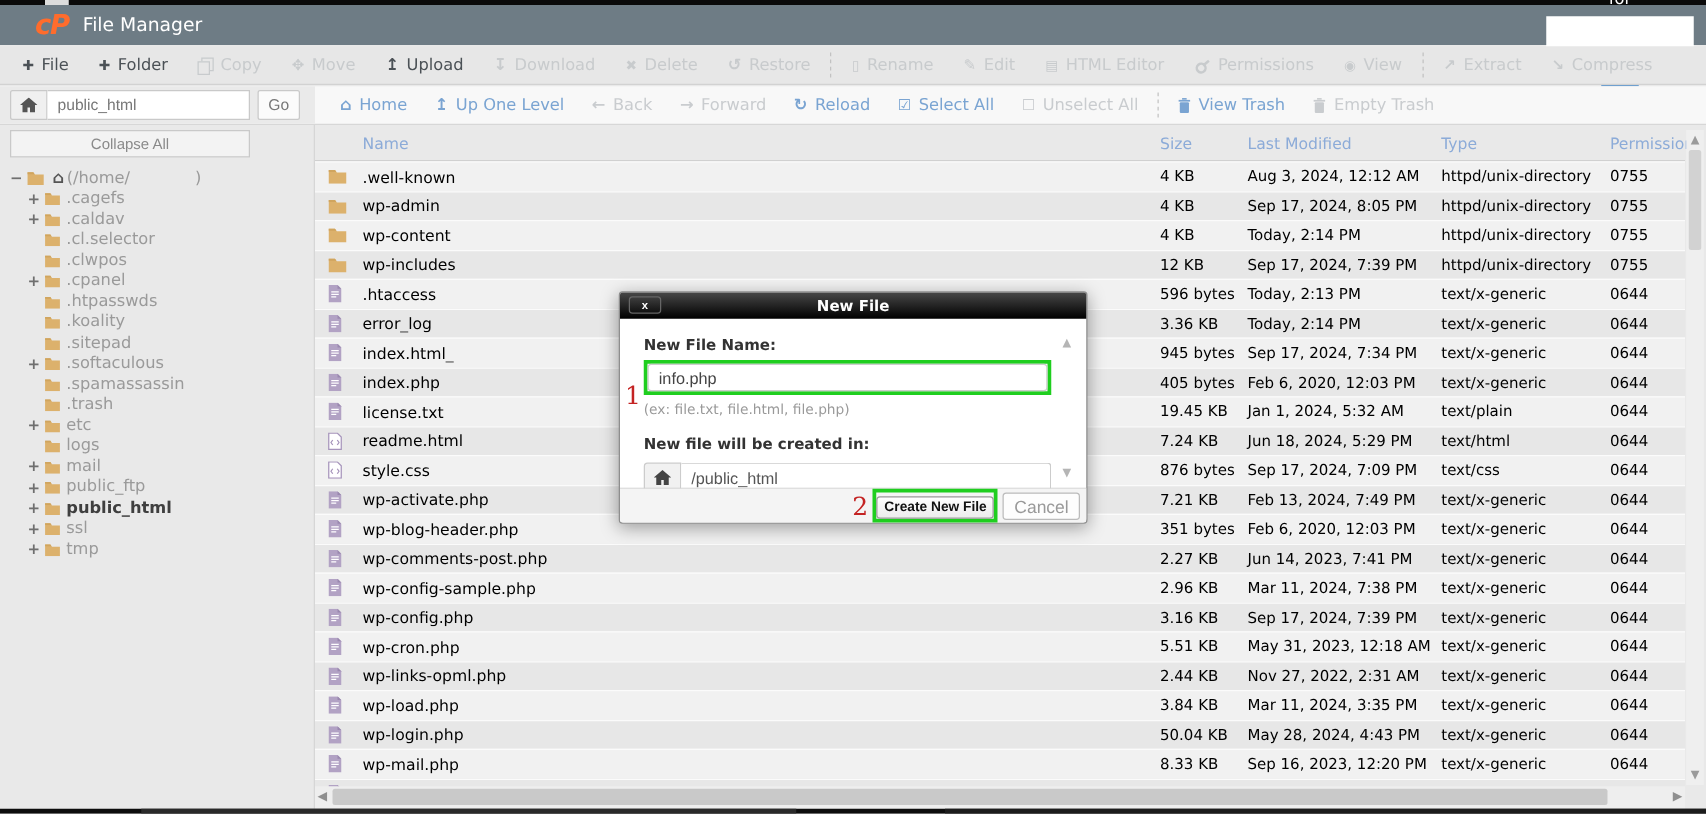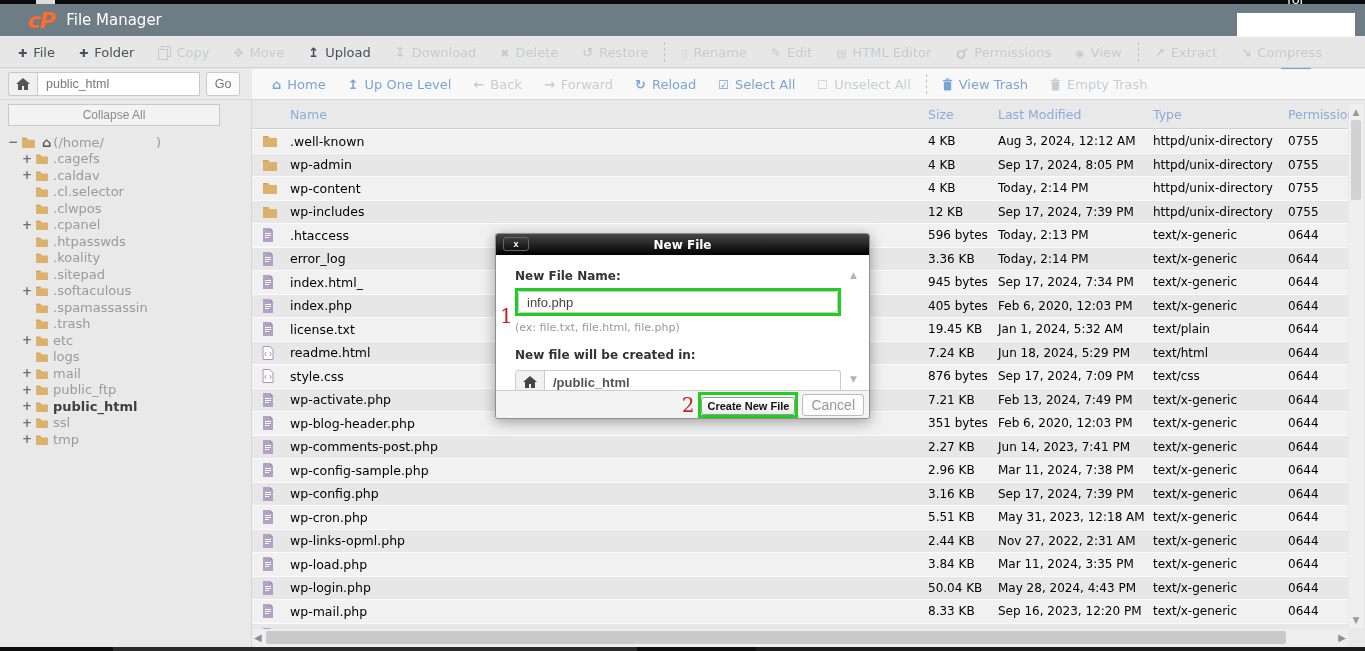--- a/index.html
+++ b/index.html
@@ -71,21 +71,21 @@
   .pathgo { width:34px; height:24px; background:#fbfbfb; border:1px solid #c9c9c9; margin-left:6px;
             border-radius:2px; color:#777; font-size:12.5px; cursor:pointer; }
   .navbar { display:flex; align-items:center; height:100%; padding-left:9px; }
   .nvi { display:flex; align-items:center; font-size:13px; padding:0 11px; height:100%; white-space:nowrap; }
   .nvi.on  { color:#7aa4d2; cursor:pointer; }
   .nvi.off { color:#c9cccf; }
   .trash-svg { width:11px; height:13px; margin-right:6px; }
 
   
   .sidebar { position:absolute; left:0; top:100px; width:252px; height:547px; border-right:1px solid #d6d6d6; }
-  .collapse-btn { position:absolute; left:8px; top:4px; width:212px; height:22px; background:#f3f3f3;
+  .collapse-btn { position:absolute; left:8px; top:4px; width:192px; height:22px; background:#f3f3f3;
                   border:1px solid #c9c9c9; color:#8a8a8a; font-size:12px; cursor:pointer; }
   .tree { position:absolute; left:8px; top:34px; font-size:13px; color:#9a9a9a; }
   .titem, .troot { display:flex; align-items:center; height:16.5px; cursor:pointer; white-space:nowrap; }
   .texp { width:13px; display:inline-block; text-align:left; color:#6f6f6f; font-weight:bold; font-size:12px; flex:none; }
   .titem { padding-left:14px; }
   .tfold { display:flex; margin-right:4px; flex:none; }
   .titem.sel .tlabel { color:#3f3f3f; font-weight:bold; }
   .troot .house { color:#555; font-weight:bold; font-size:13px; margin:0 2px; }
   .gap-redacted { display:inline-block; width:52px; }
 
@@ -135,21 +135,21 @@
   .dlg-label { font-size:12px; font-weight:bold; color:#333; }
   .hl-green { border:3px solid #1fce1f; margin-top:5px; width:326px; }
   .dlg-name-input { width:100%; height:22px; border:1px solid #ccc; border-radius:3px; font-size:13px;
                     color:#444; padding:0 8px; display:block; }
   .dlg-hint { font-size:11px; color:#999; margin-top:5px; }
   .dlg-label2 { margin-top:14px; }
   .dlg-group { display:flex; margin-top:8px; width:326px; }
   .dlg-homebtn { width:30px; height:24px; background:#f1f1f1; border:1px solid #ccc; border-radius:3px 0 0 3px;
                  display:flex; align-items:center; justify-content:center; color:#444; cursor:pointer; flex:none; }
   .dlg-path-input { flex:1; height:24px; border:1px solid #ccc; border-left:none; border-radius:0 3px 3px 0;
-                    font-size:13px; color:#555; padding:0 8px;font-weight:bold; }
+                    font-size:13px; color:#555; padding:0 8px; }
   .dlg-scroll-up   { position:absolute; right:12px; top:36px;  color:#b5b5b5; font-size:9px; }
   .dlg-scroll-down { position:absolute; right:12px; top:140px; color:#b5b5b5; font-size:9px; }
   .dlg-foot { position:absolute; left:0; bottom:0; width:100%; height:28px; background:#f4f4f4;
               border-top:1px solid #ccc; border-radius:0 0 3px 3px; display:flex; align-items:center;
               justify-content:flex-end; padding-right:5px; gap:4px; }
   .ann { font-family:"DejaVu Serif","Liberation Serif",serif; color:#c42323; font-size:20px; line-height:1; }
   .ann1 { position:absolute; left:4px; top:51px; }
   .hl-green-btn { border:3px solid #1fce1f; display:inline-block; }
   .btn-create { font-size:11px; font-weight:bold; color:#111; background:linear-gradient(#fefefe,#ececec);
                 border:1px solid #999; border-radius:3px; padding:2px 5px; cursor:pointer; }

